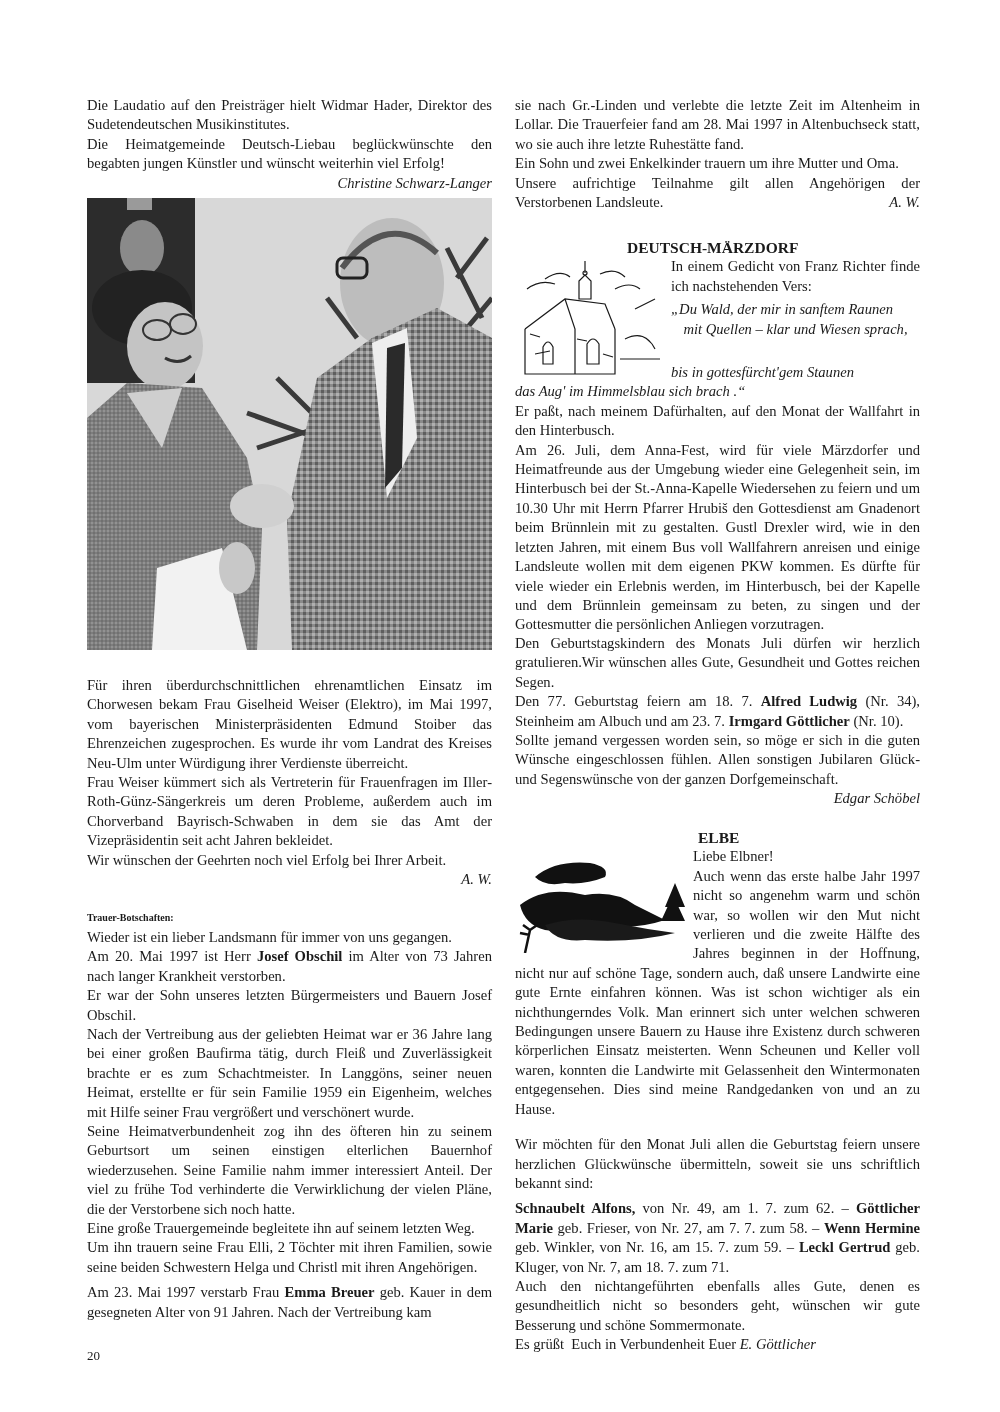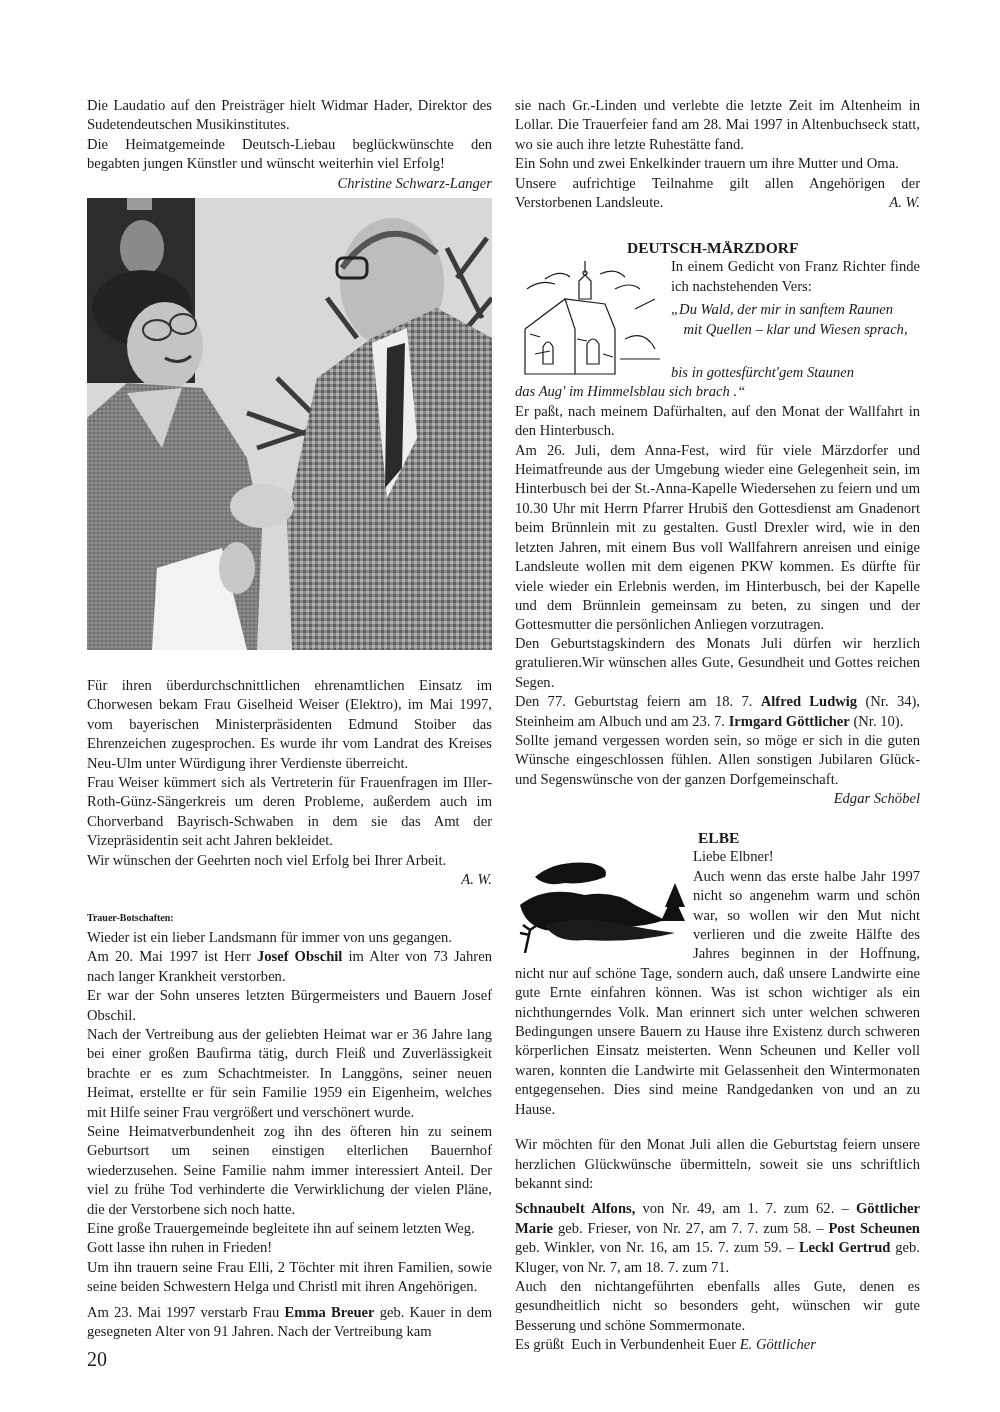--- a/index.html
+++ b/index.html
@@ -10,21 +10,21 @@
   .left { left: 87px; width: 405px; }
   .right { left: 515px; width: 405px; }
   .sig { text-align: right; font-style: italic; }
   .sig-flex { display: flex; justify-content: space-between; }
   b { font-weight: bold; margin-top: 36px; }
   .heading { font-weight: bold; font-size: 10px; }
   .section-title { font-weight: bold; font-size: 15.5px; }
   .gap { height: 6px; }
   .photo { position: absolute; left: 87px; top: 198px; width: 405px; height: 452px;
            background: #9a9a9a; overflow: hidden; }
-  .pagenum { position: absolute; left: 87px; top: 1348px; font-size: 20px; }
+  .pagenum { position: absolute; left: 87px; top: 1348px; font-size: 13px; }
   .poem { font-style: italic; }
   .float-img { float: left; margin-right: 8px; }
 </style>
 </head>
 <body>
 
 <div class="col left" style="top:96px;">
   <p>Die Laudatio auf den Preisträger hielt Widmar Hader, Direktor des Sudetendeutschen Musikinstitutes.</p>
   <p>Die Heimatgemeinde Deutsch-Liebau beglückwünschte den begabten jungen Künstler und wünscht weiterhin viel Erfolg!</p>
   <p class="sig">Christine Schwarz-Langer</p>
@@ -82,21 +82,20 @@
   <p>Wir wünschen der Geehrten noch viel Erfolg bei Ihrer Arbeit.</p>
   <p class="sig">A. W.</p>
   <div style="height:19px"></div>
   <p class="heading">Trauer-Botschaften:</p>
   <p>Wieder ist ein lieber Landsmann für immer von uns gegangen.</p>
   <p><span>Am 20. Mai 1997 ist Herr </span><b>Josef Obschil</b><span> im Alter von 73 Jahren nach langer Krankheit verstorben.</span></p>
   <p>Er war der Sohn unseres letzten Bürgermeisters und Bauern Josef Obschil.</p>
   <p>Nach der Vertreibung aus der geliebten Heimat war er 36 Jahre lang bei einer großen Baufirma tätig, durch Fleiß und Zuverlässigkeit brachte er es zum Schachtmeister. In Langgöns, seiner neuen Heimat, erstellte er für sein Familie 1959 ein Eigenheim, welches mit Hilfe seiner Frau vergrößert und verschönert wurde.</p>
   <p>Seine Heimatverbundenheit zog ihn des öfteren hin zu seinem Geburtsort um seinen einstigen elterlichen Bauernhof wiederzusehen. Seine Familie nahm immer interessiert Anteil. Der viel zu frühe Tod verhinderte die Verwirklichung der vielen Pläne, die der Verstorbene sich noch hatte.</p>
   <p>Eine große Trauergemeinde begleitete ihn auf seinem letzten Weg.</p>
-  <p>Gott lasse ihn ruhen in Frieden!</p>
   <p>Um ihn trauern seine Frau Elli, 2 Töchter mit ihren Familien, sowie seine beiden Schwestern Helga und Christl mit ihren Angehörigen.</p>
   <div class="gap"></div>
   <p><span>Am 23. Mai 1997 verstarb Frau </span><b>Emma Breuer</b><span> geb. Kauer in dem gesegneten Alter von 91 Jahren. Nach der Vertreibung kam</span></p>
 </div>
 
 <div class="col right" style="top:96px;">
   <p>sie nach Gr.-Linden und verlebte die letzte Zeit im Altenheim in Lollar. Die Trauerfeier fand am 28. Mai 1997 in Altenbuchseck statt, wo sie auch ihre letzte Ruhestätte fand.</p>
   <p>Ein Sohn und zwei Enkelkinder trauern um ihre Mutter und Oma.</p>
   <p class="sig-flex" style="display:block;">
     <span>Unsere aufrichtige Teilnahme gilt allen Angehörigen der Verstorbenen Landsleute.</span>
@@ -149,18 +148,18 @@
       <path d="M30 70 Q60 60 100 68 Q130 74 160 78 Q120 88 70 85 Q40 88 30 70 Z" fill="#1a1a1a"></path>
       <path d="M160 28 L150 52 L170 52 Z M158 40 L146 66 L170 66 Z" fill="#111"></path>
       <path d="M10 98 L15 75 L8 70 M15 75 L25 68 M15 80 L5 78" stroke="#111" stroke-width="2.5" fill="none"></path>
     </svg>
   </div>
   <p style="text-align:left;">Liebe Elbner!</p>
   <p>Auch wenn das erste halbe Jahr 1997 nicht so angenehm warm und schön war, so wollen wir den Mut nicht verlieren und die zweite Hälfte des Jahres beginnen in der Hoffnung, nicht nur auf schöne Tage, sondern auch, daß unsere Landwirte eine gute Ernte einfahren können. Was ist schon wichtiger als ein nichthungerndes Volk. Man erinnert sich unter welchen schweren Bedingungen unsere Bauern zu Hause ihre Existenz durch schweren körperlichen Einsatz meisterten. Wenn Scheunen und Keller voll waren, konnten die Landwirte mit Gelassenheit den Wintermonaten entgegensehen. Dies sind meine Randgedanken von und an zu Hause.</p>
   <div style="clear:both; height:16px;"></div>
   <p>Wir möchten für den Monat Juli allen die Geburtstag feiern unsere herzlichen Glückwünsche übermitteln, soweit sie uns schriftlich bekannt sind:</p>
   <div class="gap"></div>
-  <p><b>Schnaubelt Alfons,</b><span> von Nr. 49, am 1. 7. zum 62. – </span><b>Göttlicher Marie</b><span> geb. Frieser, von Nr. 27, am 7. 7. zum 58. – </span><b>Post Scheunen</b><span> geb. Winkler, von Nr. 16, am 15. 7. zum 59. – </span><b>Leckl Gertrud</b><span> geb. Kluger, von Nr. 7, am 18. 7. zum 71.</span></p>
+  <p><b>Schnaubelt Alfons,</b><span> von Nr. 49, am 1. 7. zum 62. – </span><b>Göttlicher Marie</b><span> geb. Frieser, von Nr. 27, am 7. 7. zum 58. – </span><b>Wenn Hermine</b><span> geb. Winkler, von Nr. 16, am 15. 7. zum 59. – </span><b>Leckl Gertrud</b><span> geb. Kluger, von Nr. 7, am 18. 7. zum 71.</span></p>
   <p>Auch den nichtangeführten ebenfalls alles Gute, denen es gesundheitlich nicht so besonders geht, wünschen wir gute Besserung und schöne Sommermonate.</p>
   <p style="text-align:left;"><span style="white-space:pre;">Es grüßt  Euch in Verbundenheit Euer </span><i>E. Göttlicher</i></p>
 </div>
 
 <div class="pagenum">20</div>
 
 </body></html>

